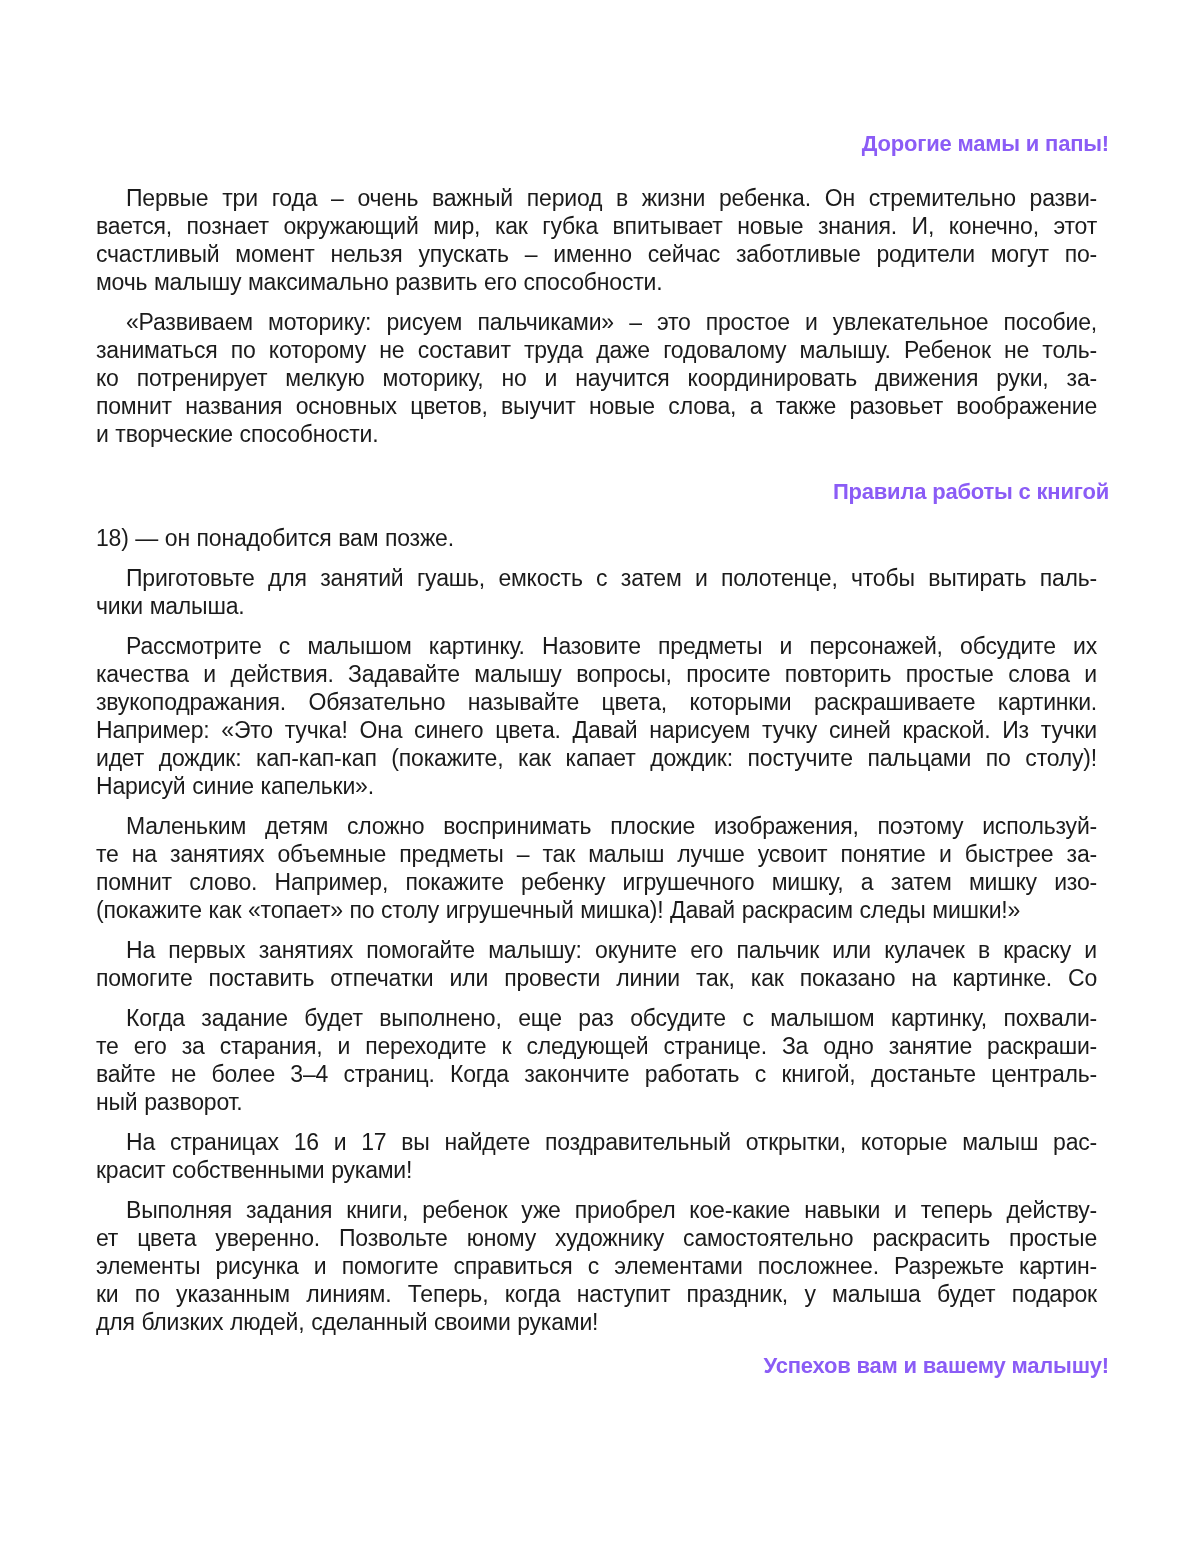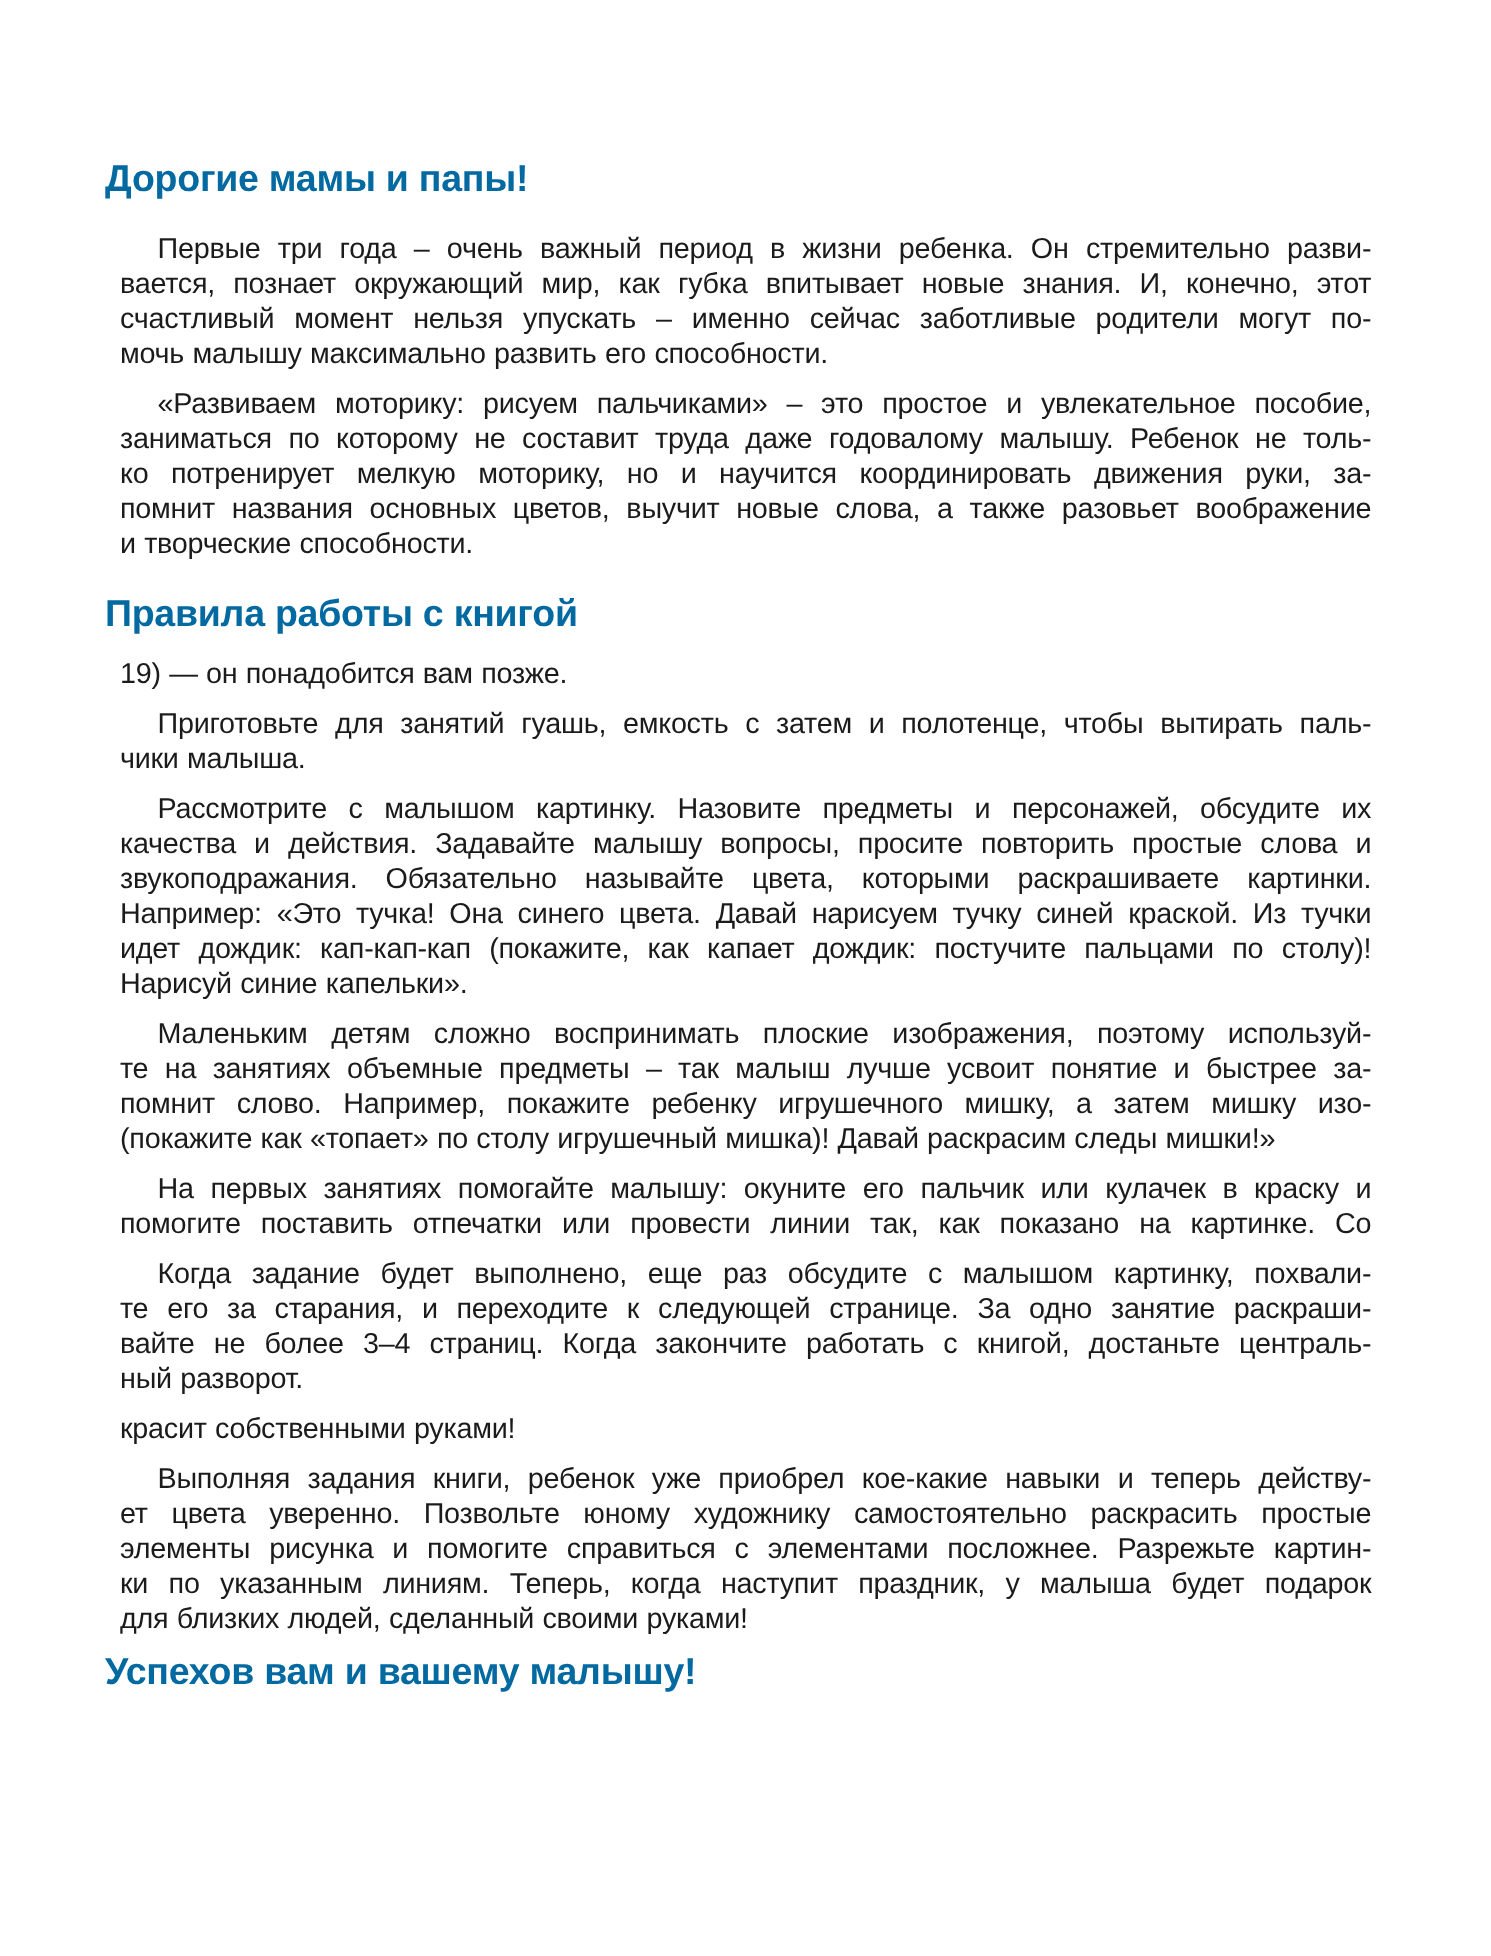--- a/index.html
+++ b/index.html
@@ -11,25 +11,25 @@
     font-family: "Liberation Sans", "DejaVu Sans", sans-serif;
     overflow: hidden;
   }
   .page {
     box-sizing: border-box;
     width: 1193px;
     height: 1565px;
     padding: 126px 84px 0 84px;
   }
   .heading {
-    font-size: 30px;
+    font-size: 22px;
     font-weight: 700;
     line-height: 36px;
-    text-align: left;
-    color: #0369a1;
+    text-align: right;
+    color: #8b5cf6;
     margin: 0 0 22px 0;
     letter-spacing: -0.2px;
   }
   h2.heading { margin: 26px 0 14px 0; }
   h2.heading.closing { margin: 10px 0 0 0; }
   .section { margin: 0; }
   .para {
     font-size: 23px;
     line-height: 28px;
     letter-spacing: -0.2px;
@@ -64,21 +64,21 @@
         <span class="line">ко потренирует мелкую моторику, но и научится координировать движения руки, за-</span>
         <span class="line">помнит названия основных цветов, выучит новые слова, а также разовьет воображение</span>
         <span class="line last">и творческие способности.</span>
       </div>
   </section>
 
   <h2 class="heading">Правила работы с книгой</h2>
 
   <section class="section">
     <div class="para">
-        <span class="line last">19) — он понадобится вам позже.</span>
+        <span class="line last">18) — он понадобится вам позже.</span>
       </div>
     <div class="para">
         <span class="line first">Приготовьте для занятий гуашь, емкость с затем и полотенце, чтобы вытирать паль-</span>
         <span class="line last">чики малыша.</span>
       </div>
     <div class="para">
         <span class="line first">Рассмотрите с малышом картинку. Назовите предметы и персонажей, обсудите их</span>
         <span class="line">качества и действия. Задавайте малышу вопросы, просите повторить простые слова и</span>
         <span class="line">звукоподражания. Обязательно называйте цвета, которыми раскрашиваете картинки.</span>
         <span class="line">Например: «Это тучка! Она синего цвета. Давай нарисуем тучку синей краской. Из тучки</span>
@@ -99,20 +99,21 @@
         <span class="line first">Когда задание будет выполнено, еще раз обсудите с малышом картинку, похвали-</span>
         <span class="line">те его за старания, и переходите к следующей странице. За одно занятие раскраши-</span>
         <span class="line">вайте не более 3–4 страниц. Когда закончите работать с книгой, достаньте централь-</span>
         <span class="line last">ный разворот.</span>
       </div>
   </section>
 
 
   <section class="section">
     <div class="para">
+        <span class="line first">На страницах 16 и 17 вы найдете поздравительный открытки, которые малыш рас-</span>
         <span class="line last">красит собственными руками!</span>
       </div>
     <div class="para">
         <span class="line first">Выполняя задания книги, ребенок уже приобрел кое-какие навыки и теперь действу-</span>
         <span class="line">ет цвета уверенно. Позвольте юному художнику самостоятельно раскрасить простые</span>
         <span class="line">элементы рисунка и помогите справиться с элементами посложнее. Разрежьте картин-</span>
         <span class="line">ки по указанным линиям. Теперь, когда наступит праздник, у малыша будет подарок</span>
         <span class="line last">для близких людей, сделанный своими руками!</span>
       </div>
   </section>

